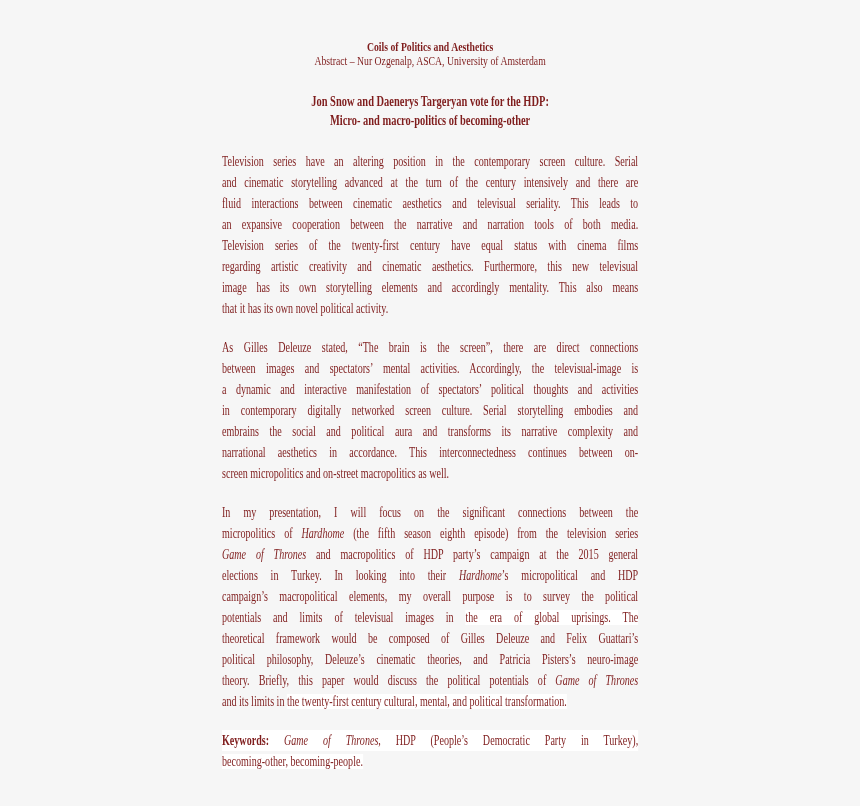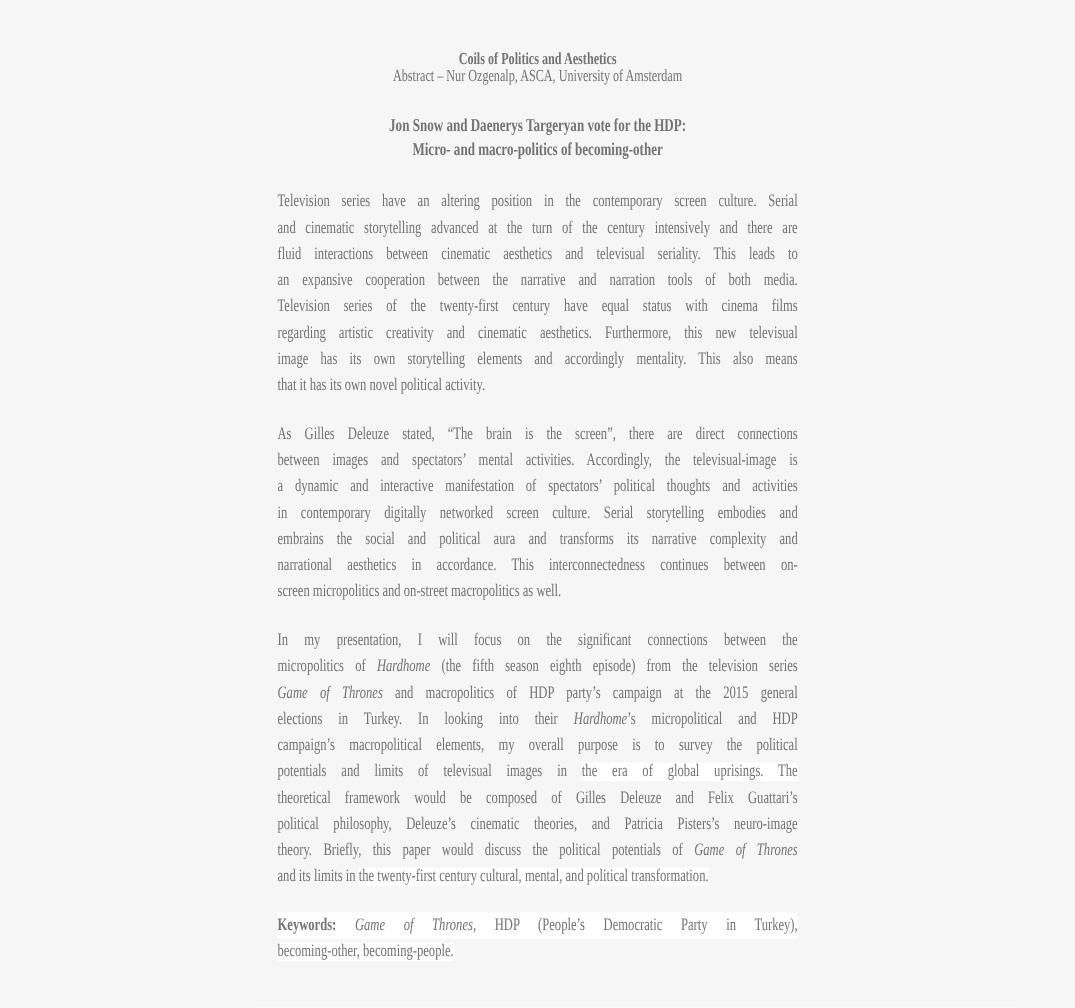--- a/index.html
+++ b/index.html
@@ -3,21 +3,21 @@
 <meta charset="utf-8">
 <style>
   html, body { margin: 0; padding: 0; }
   body { width: 860px; height: 806px; overflow: hidden; }
   .page {
     position: relative;
     width: 860px;
     height: 806px;
     background: #f6f6f6;
     font-family: "Liberation Serif", "DejaVu Serif", serif;
-    color: #737373;
+    color: #7f1d1d;
   }
   
   .column {
     position: absolute;
     left: 222px;
     top: 0;
     width: 578px;
     transform: scaleX(0.72);
     transform-origin: 0 0;
     padding-top: 40px;

